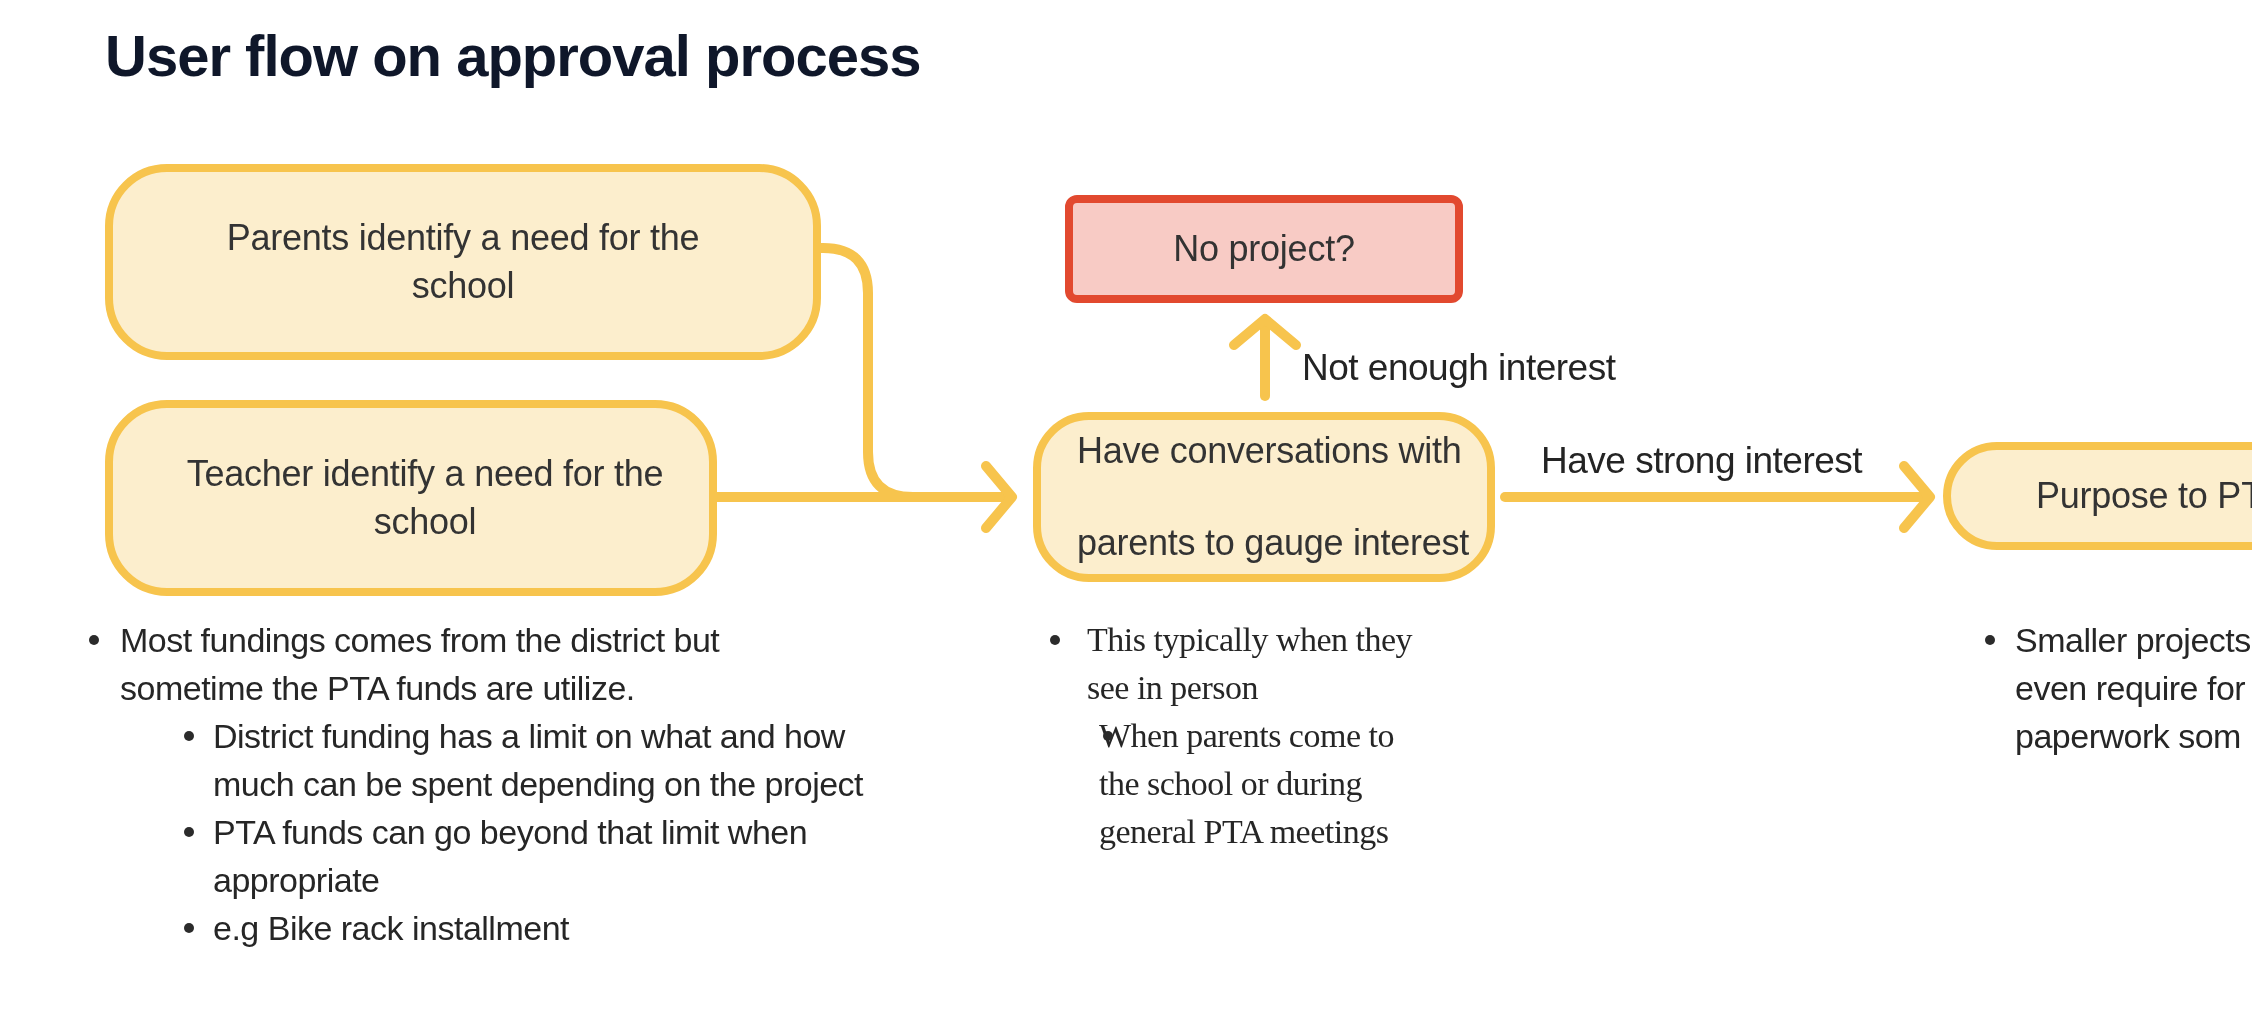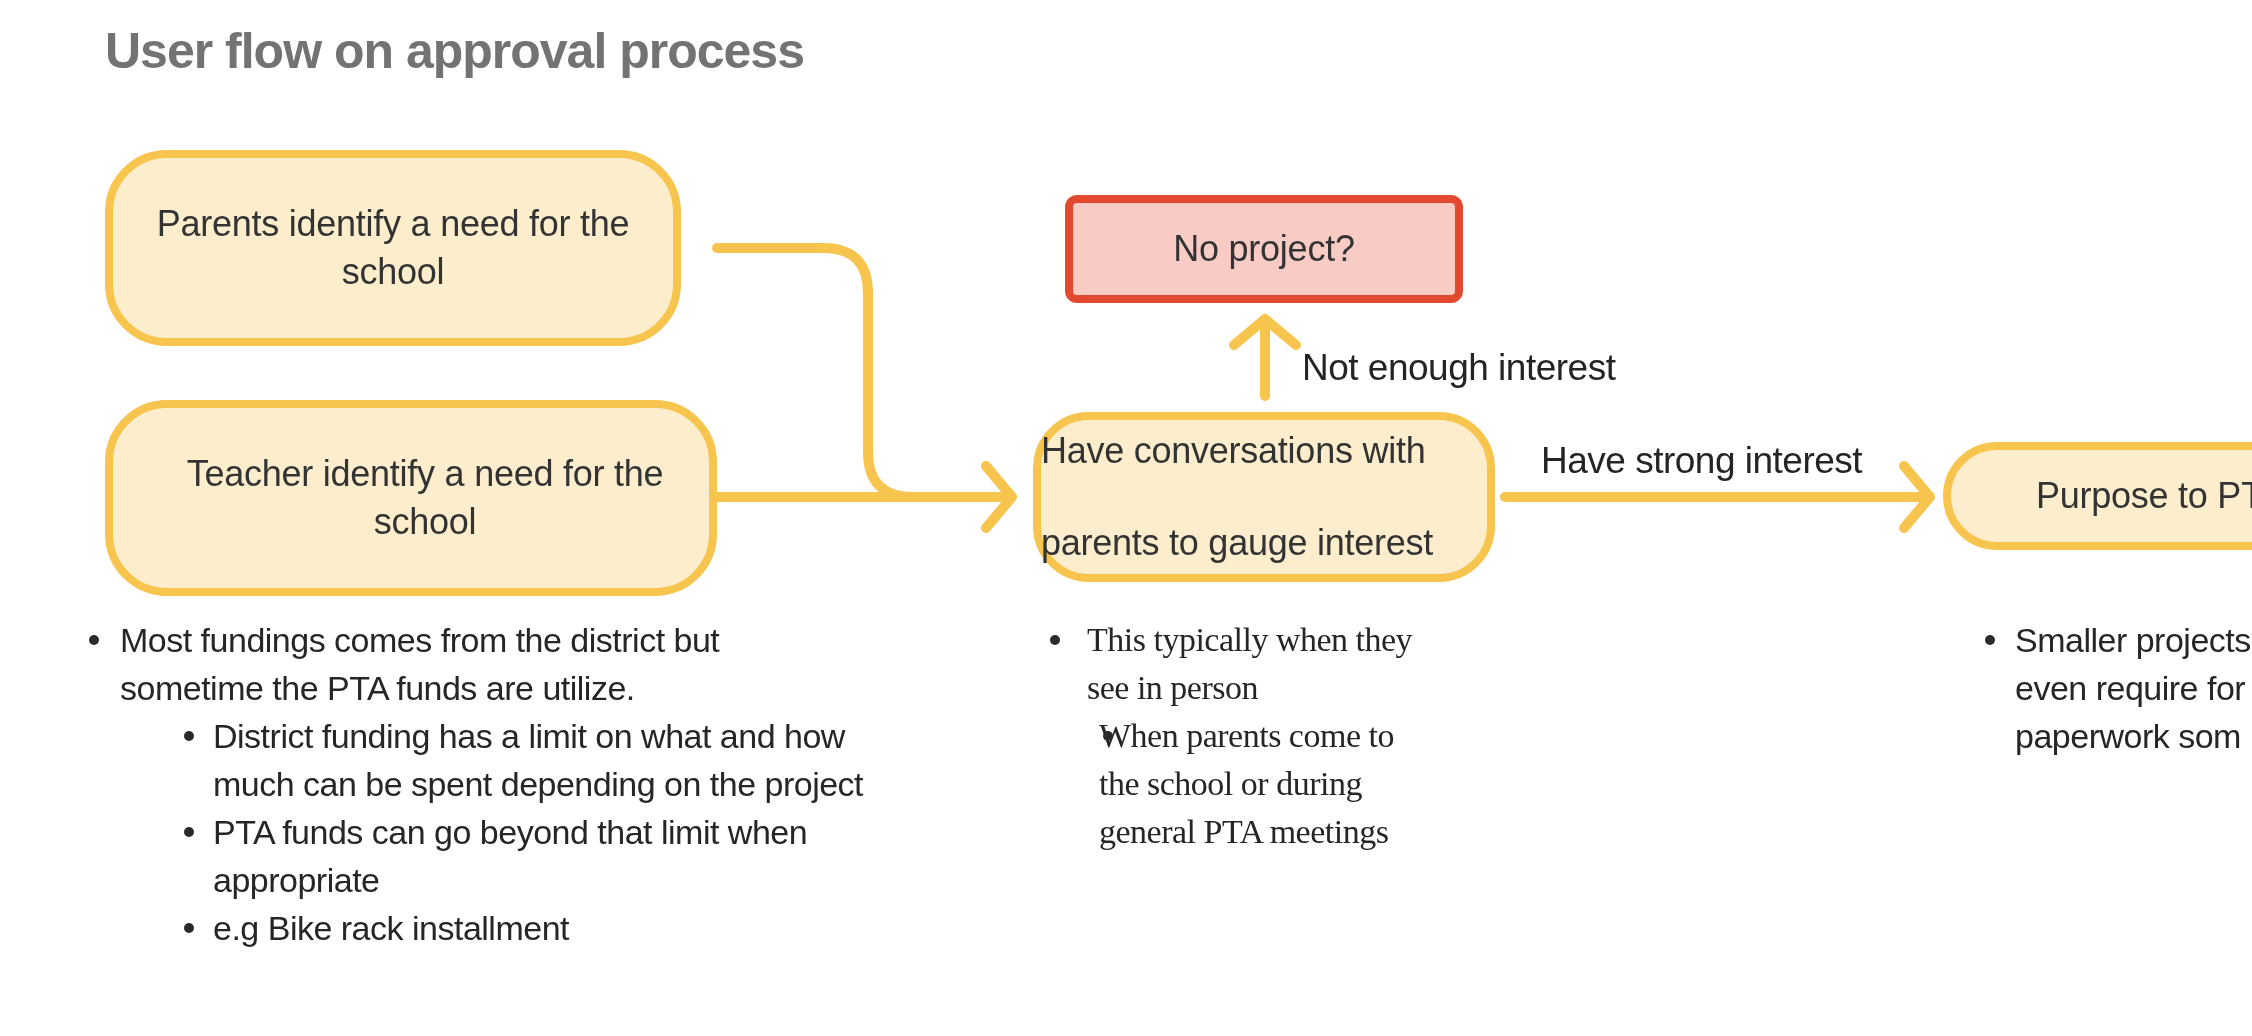--- a/index.html
+++ b/index.html
@@ -6,41 +6,41 @@
   .canvas{
     position:relative;
     width:2252px;height:1036px;
     overflow:hidden;
     background:#ffffff;
     font-family:"Liberation Sans", sans-serif;
     color:#2b2b2b;
   }
   .page-title{
     position:absolute;left:105px;top:22px;
-    font-size:50px;font-weight:700;letter-spacing:-1px;color:#737373;
+    font-size:58px;font-weight:700;letter-spacing:-1px;color:#0f172a;
     white-space:nowrap;
   }
   
   .node{
     position:absolute;box-sizing:border-box;
     display:flex;flex-direction:column;justify-content:center;
     font-size:36px;line-height:48px;color:#333333;letter-spacing:-0.25px;
   }
   .node .ln{display:block;white-space:nowrap;}
   .pill{
     background:#FCEECD;
     border:8px solid #F7C44D;
     border-radius:62px;
     text-align:center;
   }
-  .node-parents{left:105px;top:150px;width:576px;height:196px;}
+  .node-parents{left:105px;top:164px;width:716px;height:196px;}
   .node-teacher{left:105px;top:400px;width:612px;height:196px;padding-left:28px;}
   .node-conversations{
     left:1033px;top:412px;width:462px;height:170px;
-    border-radius:56px;text-align:left;gap:44px;
+    border-radius:56px;text-align:left;padding-left:36px;gap:44px;
   }
   .node-purpose{
     left:1943px;top:442px;width:612px;height:108px;
     border-radius:54px;text-align:left;padding-left:85px;
   }
   .node-noproject{
     left:1065px;top:195px;width:398px;height:108px;
     background:#F8CBC5;border:8px solid #E2492F;border-radius:12px;
     text-align:center;
   }

